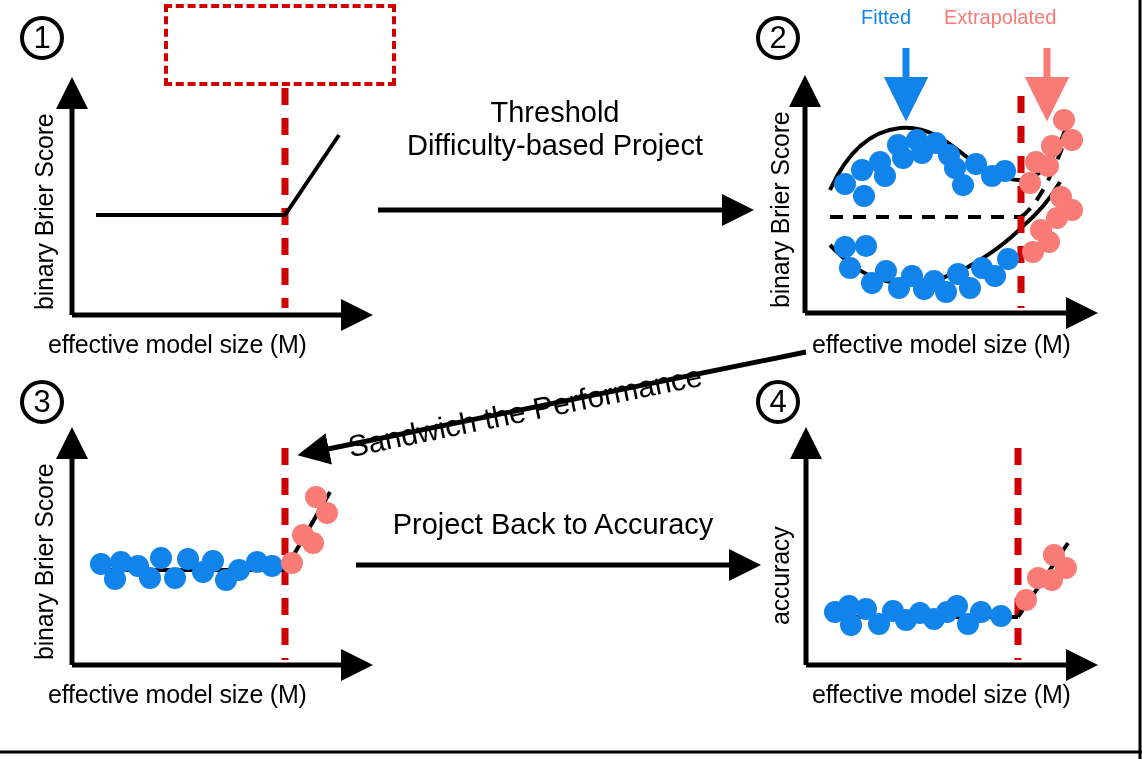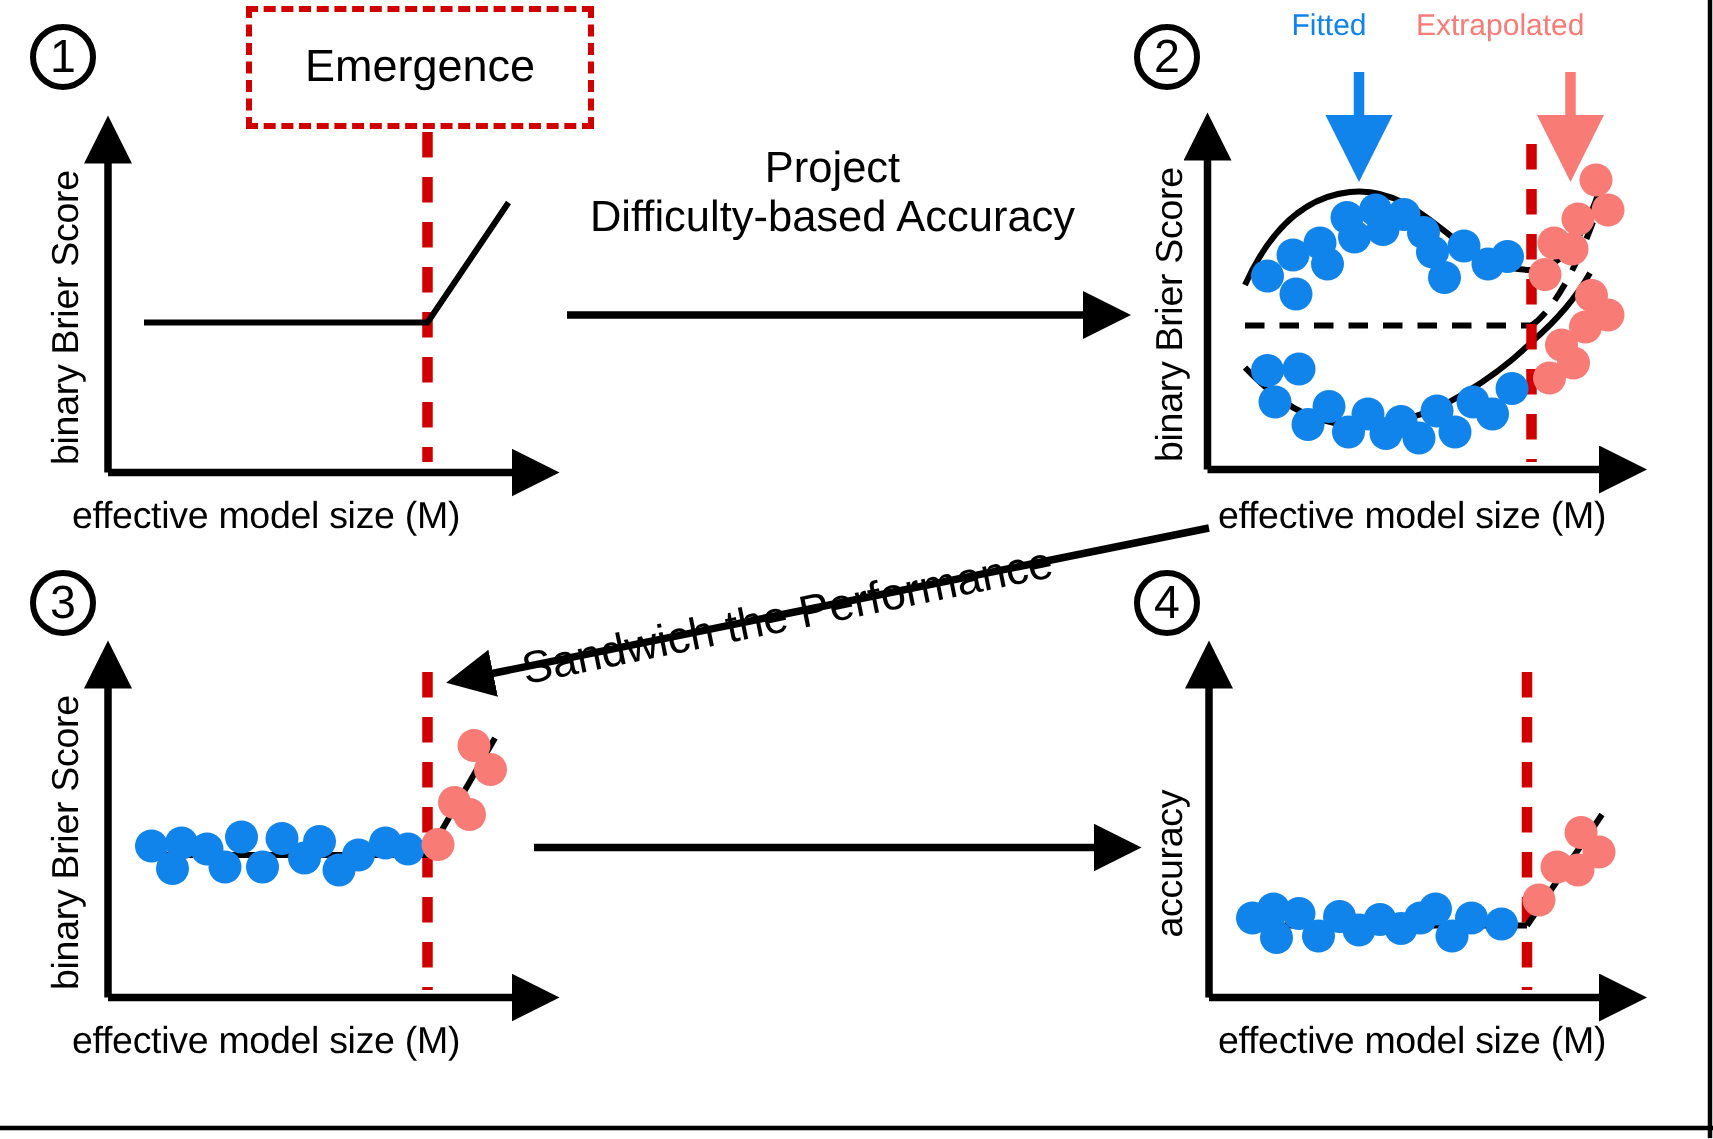--- a/index.html
+++ b/index.html
@@ -209,39 +209,40 @@
     </g>
   </svg>
 
   <div class="txt num" style="left:20px;top:16px;">1</div>
   <div class="txt num" style="left:756px;top:16px;">2</div>
   <div class="txt num" style="left:20px;top:380px;">3</div>
   <div class="txt num" style="left:756px;top:380px;">4</div>
 
   <div class="thresh-box" style="left:164px;top:4px;width:232px;height:82px;">
     <div class="thresh-text">
-      <span>Emergence</span><br>
+      <br>
     </div>
   </div>
 
   <div class="txt axis-label ylab" style="left:30px;top:310px;">binary Brier Score</div>
   <div class="txt axis-label" style="left:48px;top:330px;">effective model size (M)</div>
 
   <div class="txt axis-label ylab" style="left:766px;top:308px;">binary Brier Score</div>
   <div class="txt axis-label" style="left:812px;top:330px;">effective model size (M)</div>
   <div class="txt legend" style="left:861px;top:6px;color:#1184ec;">Fitted</div>
   <div class="txt legend" style="left:944px;top:6px;color:#f97b76;">Extrapolated</div>
 
   <div class="txt axis-label ylab" style="left:30px;top:660px;">binary Brier Score</div>
   <div class="txt axis-label" style="left:48px;top:680px;">effective model size (M)</div>
 
   <div class="txt axis-label ylab" style="left:766px;top:625px;">accuracy</div>
   <div class="txt axis-label" style="left:812px;top:680px;">effective model size (M)</div>
 
   <div class="txt arrow-label" style="left:380px;top:96px;width:350px;">
-    <div>Project</div>
-    <div>Difficulty-based Accuracy</div>
+    <div>Threshold</div>
+    <div>Difficulty-based Project</div>
   </div>
 
   <div class="txt diag-label" style="left:352px;top:430px;transform:rotate(-11.5deg);">Sandwich the Performance</div>
 
+  <div class="txt arrow-label" style="left:363px;top:508px;width:380px;">Project Back to Accuracy</div>
 
 </div>
 
 </body></html>

